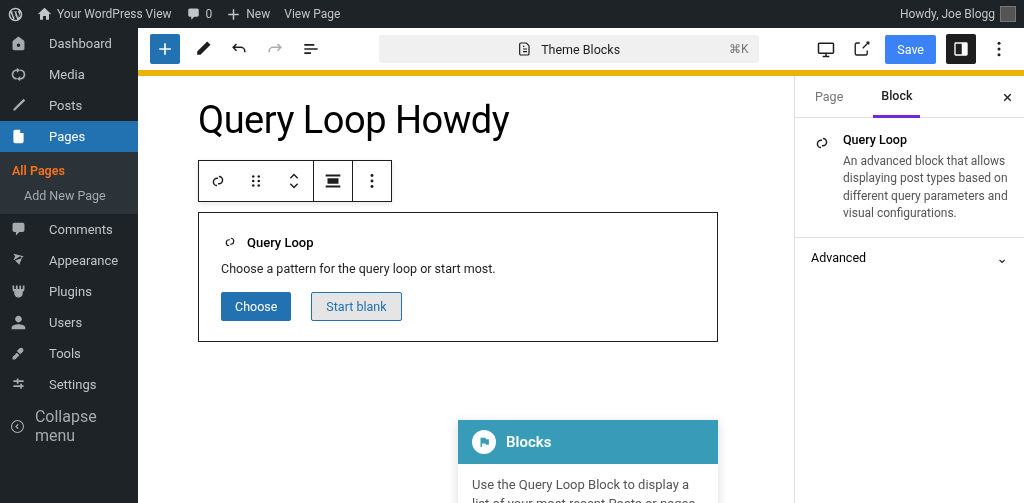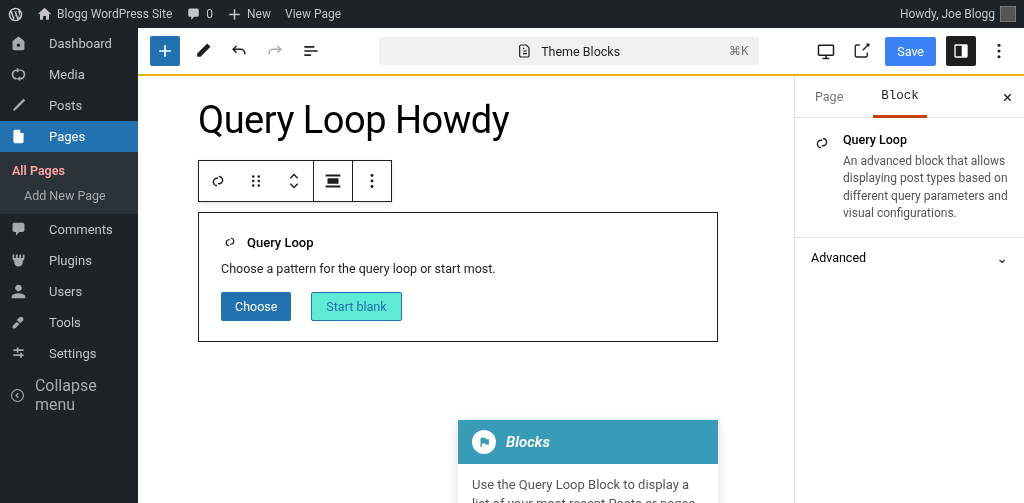--- a/index.html
+++ b/index.html
@@ -15,29 +15,29 @@
 
 .main { display: flex; height: calc(503px - 28px); }
 
 
 .sidebar { width: 138px; background: #1d2327; color: #c3c4c7; font-size: 13px; overflow: hidden; }
 .sidebar-item { display: flex; align-items: center; gap: 22px; padding: 7px 10px; cursor: pointer; }
 .sidebar-item.active { background: #2271b1; color: #fff; position: relative; }
 .sidebar-item.active::after { content: ""; position: absolute; right: -6px; top: 50%; transform: translateY(-50%); border: 6px solid transparent; border-left-color: #2271b1; }
 .sidebar-sub { background: #2c3338; padding: 6px 0; }
 .sidebar-sub-item { padding: 5px 12px; font-size: 12.5px; cursor: pointer; }
-.sidebar-sub-item.current { color: #fca5a5; font-weight: 600; }
+.sidebar-sub-item.current { color: #f97316; font-weight: 600; }
 .sidebar-sub-item:not(.current) { color: #a7aaad; padding-left: 24px; }
 .sidebar svg { width: 17px; height: 17px; fill: #a7aaad; }
 .sidebar-item.active svg { fill: #fff; }
 .collapse-item { display: flex; align-items: center; gap: 10px; padding: 7px 10px; font-size: 16px; color: #a7aaad; cursor: pointer; }
 
 
 .editor { flex: 1; display: flex; flex-direction: column; background: #fff; }
-.editor-top { height: 48px; display: flex; align-items: center; padding: 0 12px; gap: 10px; border-bottom: 2px solid #eab308; }
+.editor-top { height: 48px; display: flex; align-items: center; padding: 0 12px; gap: 10px; border-bottom: 6px solid #eab308; }
 .plus-btn { width: 30px; height: 30px; background: #1e1e1e; color: #fff; display: flex; align-items: center; justify-content: center; border-radius: 2px; cursor: pointer; }
 .plus-btn.blue { background: #2271b1; }
 .toolbar-icon { width: 26px; height: 26px; display: flex; align-items: center; justify-content: center; cursor: pointer; color: #1e1e1e; }
 .toolbar-icon.muted { color: #aaa; }
 .center-label { flex: 1; display: flex; justify-content: center; }
 .doc-label { background: #f0f0f0; border-radius: 3px; padding: 6px 14px; display: flex; align-items: center; gap: 8px; font-size: 12.5px; color: #1e1e1e; width: 380px; justify-content: center; position: relative; }
 .kbd { position: absolute; right: 10px; color: #757575; font-size: 12px; }
 .save-btn { background: #3b82f6; color: #fff; border: none; padding: 7px 12px; border-radius: 2px; font-size: 12.5px; cursor: pointer; }
 .view-btn { width: 30px; height: 30px; background: #1e1e1e; color: #fff; display: flex; align-items: center; justify-content: center; border-radius: 2px; cursor: pointer; }
 
@@ -48,34 +48,34 @@
 .block-toolbar { display: inline-flex; border: 1px solid #1e1e1e; background: #fff; box-shadow: 0 2px 6px rgba(0,0,0,0.1); margin-bottom: 10px; }
 .bt-group { display: flex; align-items: center; border-right: 1px solid #1e1e1e; }
 .bt-group:last-child { border-right: none; }
 .bt-btn { width: 38px; height: 40px; display: flex; align-items: center; justify-content: center; cursor: pointer; }
 
 .block-placeholder { border: 1px solid #1e1e1e; padding: 20px 22px; width: 520px; }
 .bp-header { display: flex; align-items: center; gap: 8px; font-size: 13px; font-weight: 500; margin-bottom: 10px; }
 .bp-desc { font-size: 12.5px; color: #1e1e1e; margin-bottom: 16px; }
 .bp-btns { display: flex; gap: 20px; }
 .primary-btn { background: #2271b1; color: #fff; border: none; padding: 7px 14px; border-radius: 2px; font-size: 12.5px; cursor: pointer; }
-.secondary-btn { background: #5eead4; color: #2271b1; border: 1px solid #2271b1; padding: 6px 14px; border-radius: 2px; font-size: 12.5px; cursor: pointer; }
+.secondary-btn { background: #e5e5e5; color: #2271b1; border: 1px solid #2271b1; padding: 6px 14px; border-radius: 2px; font-size: 12.5px; cursor: pointer; }
 
 .tip-card { position: absolute; left: 320px; top: 344px; width: 260px; box-shadow: 0 3px 12px rgba(0,0,0,0.15); background: #fff; border-radius: 2px; overflow: visible; }
 .tip-card::before { content: ""; position: absolute; top: -9px; left: 50px; border: 9px solid transparent; border-bottom-color: #389bb8; }
-.tip-header { background: #389bb8; color: #fff; padding: 10px 14px; display: flex; align-items: center; gap: 10px; font-weight: 600; font-size: 15px; font-style: italic; }
+.tip-header { background: #389bb8; color: #fff; padding: 10px 14px; display: flex; align-items: center; gap: 10px; font-weight: 600; font-size: 15px; }
 .tip-flag { width: 24px; height: 24px; border-radius: 50%; background: #fff; display: flex; align-items: center; justify-content: center; }
 .tip-flag svg { width: 14px; height: 14px; fill: #389bb8; }
 .tip-body { padding: 12px 14px 16px; font-size: 13px; color: #555; line-height: 1.45; }
 
 
 .inspector { width: 230px; border-left: 1px solid #e0e0e0; font-size: 12.5px; }
 .inspector-tabs { display: flex; align-items: center; height: 42px; border-bottom: 1px solid #e0e0e0; padding: 0 12px; position: relative; }
 .itab { padding: 0 8px; height: 100%; display: flex; align-items: center; cursor: pointer; color: #757575; }
-.itab.active { color: #1e1e1e; font-weight: 500; border-bottom: 3px solid #c2410c; margin-bottom: -1px; font-family: Liberation Mono, monospace; }
+.itab.active { color: #1e1e1e; font-weight: 500; border-bottom: 3px solid #6d28d9; margin-bottom: -1px; }
 .itab-gap { width: 22px; }
 .close-x { margin-left: auto; cursor: pointer; font-size: 17px; color: #1e1e1e; }
 .inspector-section { padding: 14px 16px; display: flex; gap: 10px; border-bottom: 1px solid #e0e0e0; }
 .inspector-section svg { width: 22px; height: 22px; flex-shrink: 0; }
 .is-title { font-weight: 500; margin-bottom: 6px; }
 .is-desc { font-size: 12px; color: #555; line-height: 1.45; }
 .inspector-panel { padding: 12px 16px; display: flex; justify-content: space-between; align-items: center; cursor: pointer; }
 .chev { font-size: 14px; color: #1e1e1e; }
 </style>
 </head>
@@ -85,21 +85,21 @@
   <div class="admin-bar-left">
     <span class="admin-bar-item">
         <svg viewBox="0 0 20 20">
           <path d="M10 1C5 1 1 5 1 10s4 9 9 9 9-4 9-9-4-9-9-9zm-7 9c0-1 .2-2 .6-2.8l3.4 9.2C4.6 15 3 12.7 3 10zm7 7c-.7 0-1.4-.1-2-.3l2.1-6.1 2.2 5.9c-.7.3-1.5.5-2.3.5zm1-10.3c.4 0 .8-.1.8-.1.4 0 .3-.6 0-.6 0 0-1.2.1-1.9.1-.7 0-1.9-.1-1.9-.1-.4 0-.4.6 0 .6 0 0 .4.1.8.1l1.1 3.1-1.6 4.8-2.7-7.9c.4 0 .8-.1.8-.1.4 0 .3-.6 0-.6 0 0-1.2.1-1.9.1h-.4C5.3 3.9 7.5 3 10 3c1.8 0 3.5.7 4.8 1.8h-.1c-.7 0-1.2.6-1.2 1.3 0 .6.3 1.1.7 1.7.3.5.6 1.1.6 2 0 .6-.2 1.4-.6 2.4l-.7 2.4-2.5-7.9zm5.3-.3c.4.8.7 1.8.7 2.8 0 2.1-1.1 4-2.8 5l2.1-6.2c.4-1 .5-1.8.5-2.5 0 .3-.2.6-.5.9z"></path>
         </svg>
       </span>
     <span class="admin-bar-item">
         <svg viewBox="0 0 20 20">
           <path d="M16 8.5l1.5 1.4 1-1-8.5-8-8.5 8 1 1L4 8.5V17h4v-5h4v5h4V8.5z"></path>
         </svg>
-        <span>Blogg WordPress Site</span>
+        <span>Your WordPress View</span>
       </span>
     <span class="admin-bar-item">
         <svg viewBox="0 0 20 20">
           <path d="M5 2h10c1 0 2 1 2 2v7c0 1-1 2-2 2h-4l-4 4v-4H5c-1 0-2-1-2-2V4c0-1 1-2 2-2z"></path>
         </svg>
         <span>0</span>
       </span>
     <span class="admin-bar-item">
         <svg viewBox="0 0 20 20">
           <path d="M9 3h2v6h6v2h-6v6H9v-6H3V9h6z"></path>
@@ -144,20 +144,26 @@
       </div>
     <div class="sidebar-sub">
       <div class="sidebar-sub-item current">All Pages</div>
       <div class="sidebar-sub-item">Add New Page</div>
     </div>
     <div class="sidebar-item">
         <svg viewBox="0 0 20 20">
           <path d="M5 2h10c1 0 2 1 2 2v7c0 1-1 2-2 2h-4l-4 4v-4H5c-1 0-2-1-2-2V4c0-1 1-2 2-2z"></path>
         </svg>
         <span>Comments</span>
+      </div>
+    <div class="sidebar-item">
+        <svg viewBox="0 0 20 20">
+          <path d="M4 2l12 3-2 2-3 8-5-5 8-3-2-2-8 5 2-5-2-3z"></path>
+        </svg>
+        <span>Appearance</span>
       </div>
     <div class="sidebar-item">
         <svg viewBox="0 0 20 20">
           <path d="M13 3v4h2V3h2v4c0 2-1 3-2 3v2c0 3-2 5-5 5s-5-2-5-5v-2c-1 0-2-1-2-3V3h2v4h2V3h2v4h2V3h2z"></path>
         </svg>
         <span>Plugins</span>
       </div>
     <div class="sidebar-item">
         <svg viewBox="0 0 20 20">
           <path d="M10 10c2 0 4-2 4-4s-2-4-4-4-4 2-4 4 2 4 4 4zm0 2c-3 0-8 1-8 4v2h16v-2c0-3-5-4-8-4z"></path>

